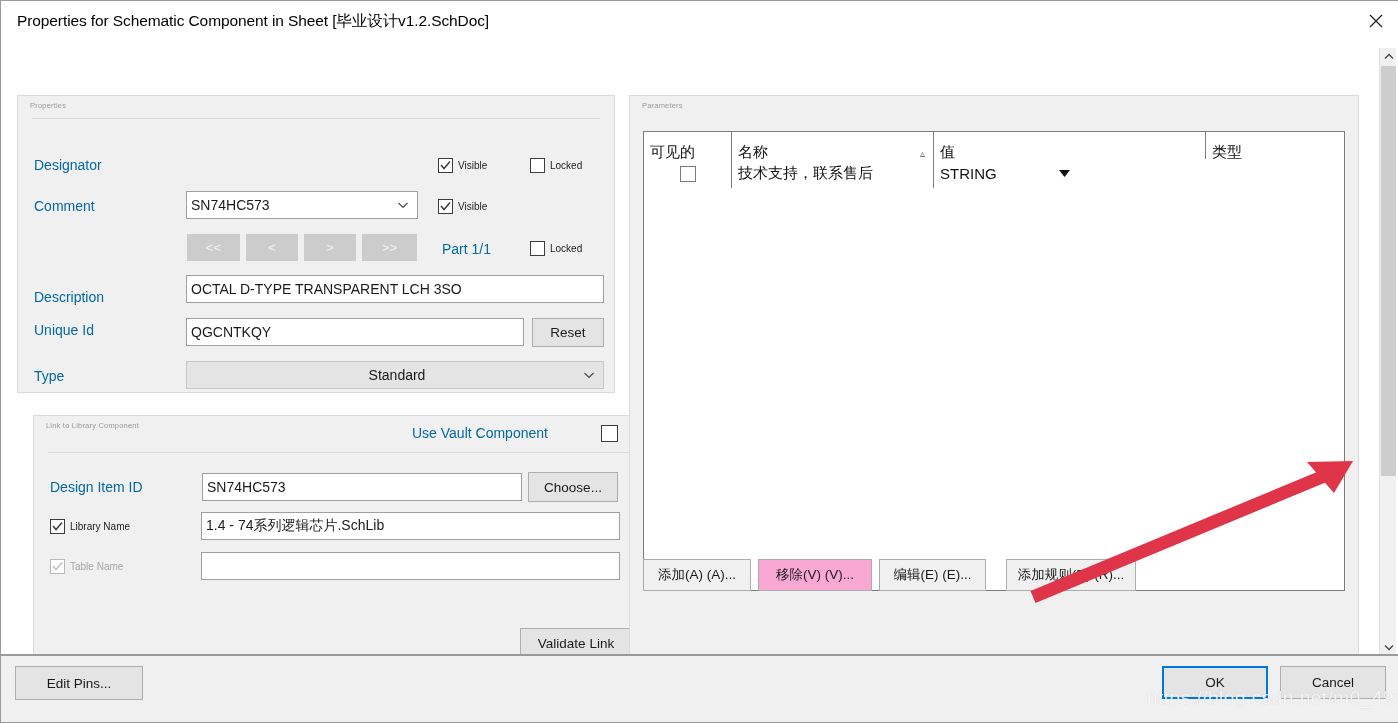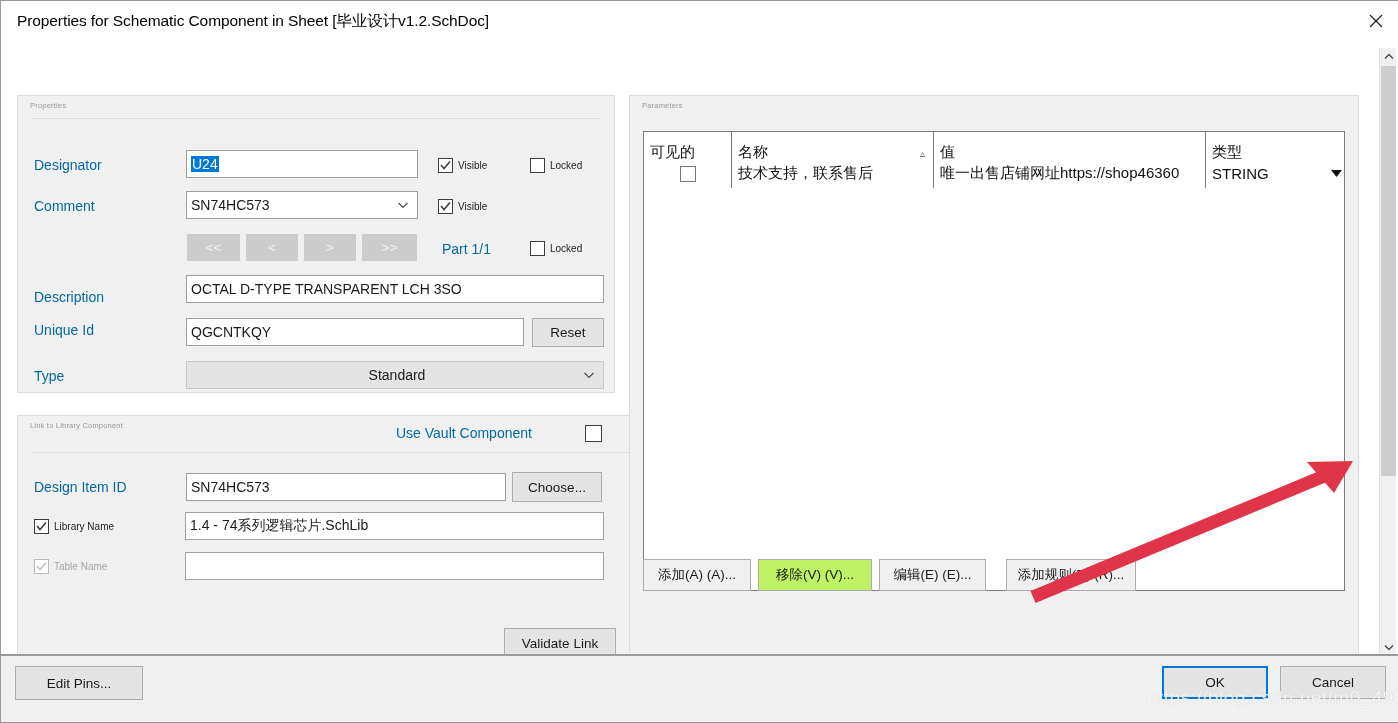--- a/index.html
+++ b/index.html
@@ -66,21 +66,21 @@
     color: #9a9a9a;
     letter-spacing: 0.2px;
   }
   .group-rule {
     position: absolute;
     left: 14px; right: 14px; top: 22px;
     height: 1px; background: #dcdcdc;
   }
 
   #grp-properties { left: 16px; top: 54px; width: 598px; height: 298px; }
-  #grp-link       { left: 16px; top: 374px; width: 692px; height: 248px; padding-left: 20px; }
+  #grp-link       { left: 32px; top: 374px; width: 692px; height: 248px; padding-left: 20px; }
   #grp-graphical  { left: 16px; top: 634px; width: 598px; height: 40px; }
   #grp-parameters { left: 628px; top: 54px; width: 730px; height: 560px; background:#f0f0f0; }
   #grp-models     { left: 628px; top: 630px; width: 730px; height: 44px; }
 
   
   .lbl {
     position: absolute;
     font-size: 14px;
     color: #0369a1;
     white-space: nowrap;
@@ -283,23 +283,20 @@
 
   <div id="edge-marker"></div>
 
   <div id="body-area">
 
     <div class="group" id="grp-properties">
       <div class="group-label">Properties</div>
       <div class="group-rule"></div>
 
       <div class="lbl" style="left:16px; top:61px;">Designator</div>
-      <div class="textbox" id="designator-input" style="left:168px; top:54px; width:232px; height:28px;">
-        <span class="sel-highlight">U24</span>
-      </div>
       <div class="cb" style="left:420px; top:62px;">
         <span class="box">
           <svg width="11" height="11" viewBox="0 0 11 11">
               <polyline points="1,5 4,8.5 10,1.5" fill="none" stroke="#3c3c3c" stroke-width="1.5"></polyline>
             </svg>
         </span>
         <span>Visible</span>
       </div>
       <div class="cb" style="left:512px; top:62px;">
         <span class="box"></span>
@@ -414,32 +411,31 @@
           <span class="sortmark">▵</span>
         </div>
         <div class="hc" style="width:272px;">值</div>
         <div class="hc" style="width:138px; border-right:none;">类型</div>
       </div>
       <div id="param-row">
         <div class="rc centerbox" style="width:88px;">
           <span class="rowcb"></span>
         </div>
         <div class="rc" style="width:202px;">技术支持，联系售后</div>
-        <div class="rc" style="width:272px;">唯一出售店铺网址https://shop46360</div>
         <div class="rc" style="width:116px; border-right:none;">STRING</div>
         <div class="rc dd">
           <svg width="11" height="8" viewBox="0 0 11 8">
               <polygon points="0,0 11,0 5.5,7" fill="#111"></polygon>
             </svg>
         </div>
       </div>
     </div>
 
     <div class="btn" style="left:642px; top:518px; width:108px; height:32px; background:#f0f0f0;">添加(A) (A)...</div>
-    <div class="btn" style="left:757px; top:518px; width:114px; height:32px; background:#bef264;">移除(V) (V)...</div>
+    <div class="btn" style="left:757px; top:518px; width:114px; height:32px; background:#f9a8d4;">移除(V) (V)...</div>
     <div class="btn" style="left:878px; top:518px; width:107px; height:32px; background:#f0f0f0;">编辑(E) (E)...</div>
     <div class="btn" style="left:1005px; top:518px; width:130px; height:32px; background:#f0f0f0;">添加规则(R) (R)...</div>
 
     <div class="group" id="grp-models">
       <div class="group-label">Models</div>
     </div>
   </div>
 
   <div id="dlg-scroll">
     <div class="sb-arrow sb-up">

